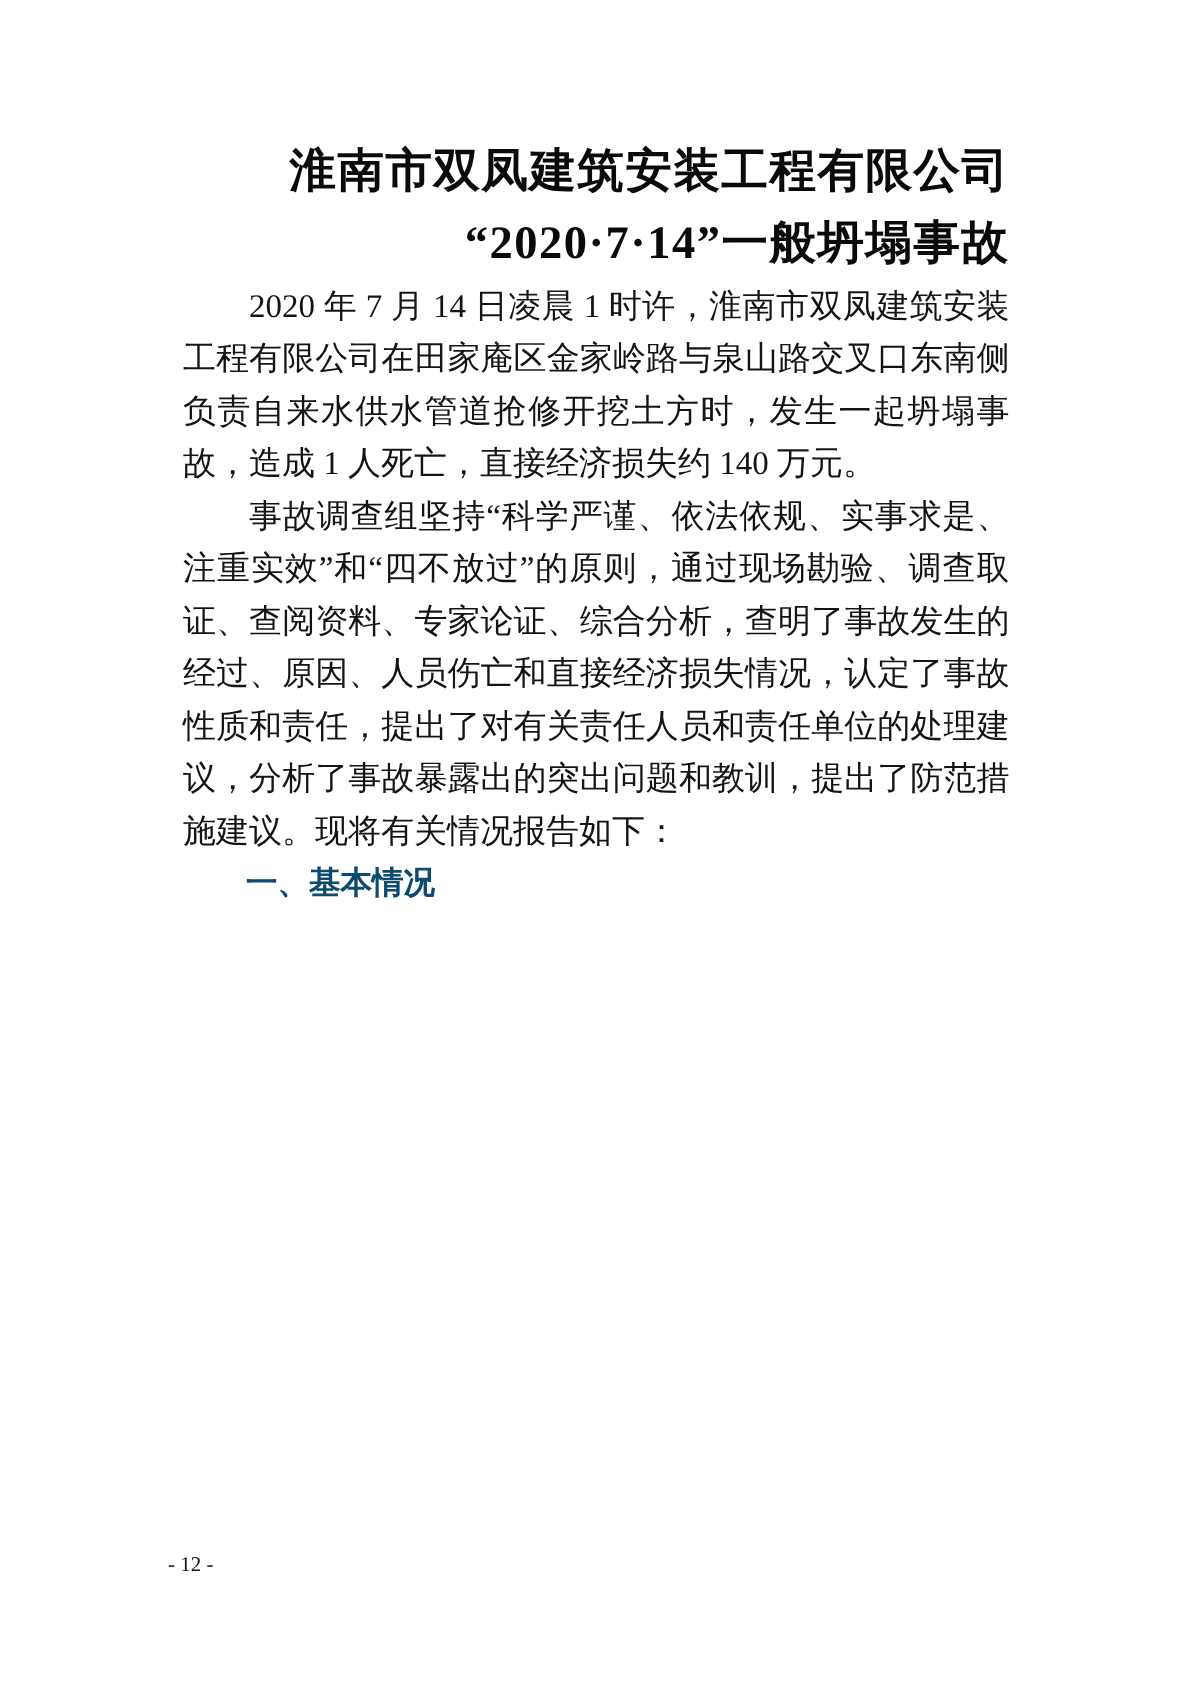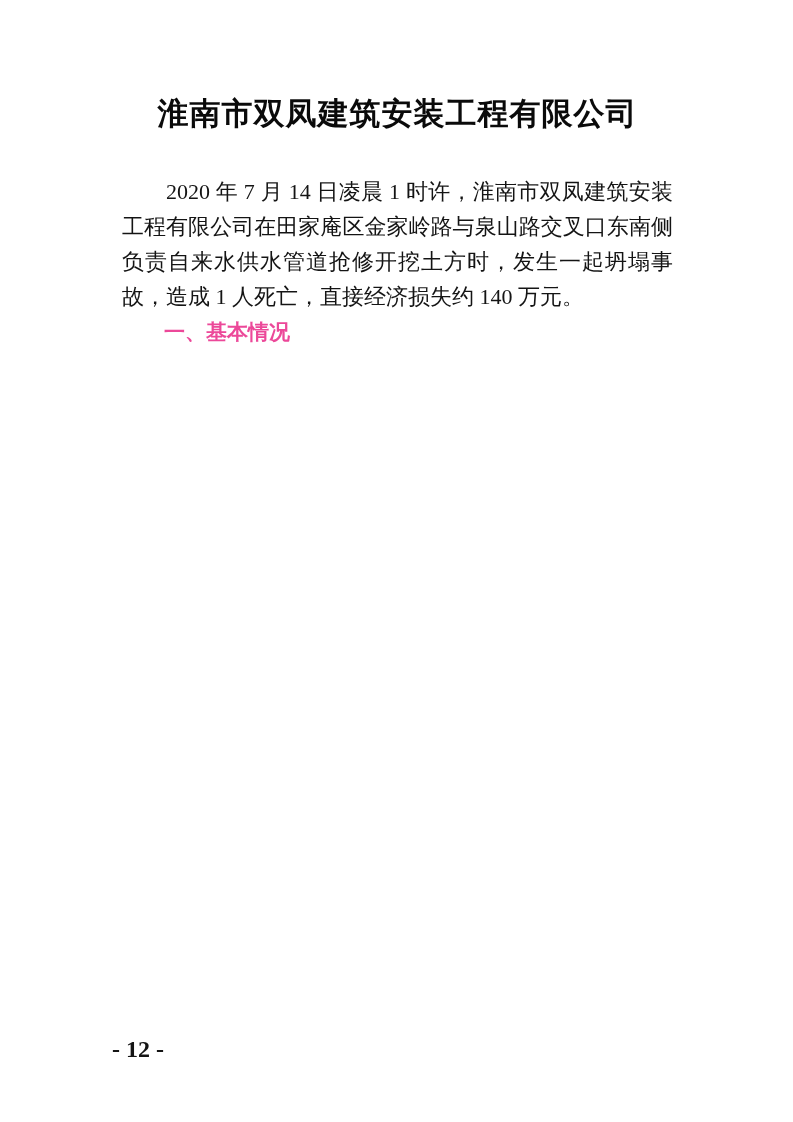--- a/index.html
+++ b/index.html
@@ -17,73 +17,73 @@
     color: #101010;
     box-sizing: border-box;
   }
   .content {
     position: absolute;
     left: 122px;
     top: 90px;
     width: 551px;
   }
   .doc-title {
-    text-align: center;
+    text-align: right;
     font-weight: bold;
     font-size: 31px;
     line-height: 48px;
     letter-spacing: 1px;
     color: #0a0a0a;
     font-family: "Liberation Serif", serif;
   }
   .doc-title .title-line {
     white-space: nowrap;
   }
   .body-block {
-    margin-top: 36px;
   }
   .body-para {
     margin: 0;
     font-size: 22px;
     line-height: 35px;
     text-align: justify;
     text-indent: 2em;
     color: #141414;
     font-family: "Liberation Serif", serif;
   }
   .section-heading {
     margin: 0;
     font-size: 21px;
     line-height: 35px;
     text-indent: 2em;
     font-weight: bold;
-    color: #ec4899;
+    color: #0c4a6e;
     font-family: "Liberation Sans", sans-serif;
   }
   .page-number {
     position: absolute;
     left: 112px;
     top: 1036px;
-    font-size: 24px;
+    font-size: 14px;
     color: #141414;
     font-family: "Liberation Serif", serif;
-    font-weight: bold;
   }
 </style>
 </head>
 <body>
 
 <div class="page">
   <div class="content">
 
     <div class="doc-title">
       <div class="title-line">淮南市双凤建筑安装工程有限公司</div>
+      <div class="title-line">“2020·7·14”一般坍塌事故</div>
     </div>
 
     <div class="body-block">
       <p class="body-para">2020 年 7 月 14 日凌晨 1 时许，淮南市双凤建筑安装工程有限公司在田家庵区金家岭路与泉山路交叉口东南侧负责自来水供水管道抢修开挖土方时，发生一起坍塌事故，造成 1 人死亡，直接经济损失约 140 万元。</p>
+      <p class="body-para">事故调查组坚持“科学严谨、依法依规、实事求是、注重实效”和“四不放过”的原则，通过现场勘验、调查取证、查阅资料、专家论证、综合分析，查明了事故发生的经过、原因、人员伤亡和直接经济损失情况，认定了事故性质和责任，提出了对有关责任人员和责任单位的处理建议，分析了事故暴露出的突出问题和教训，提出了防范措施建议。现将有关情况报告如下：</p>
       <p class="section-heading">一、基本情况</p>
     </div>
 
   </div>
 
   <div class="page-number">- 12 -</div>
 </div>
 
 </body></html>

